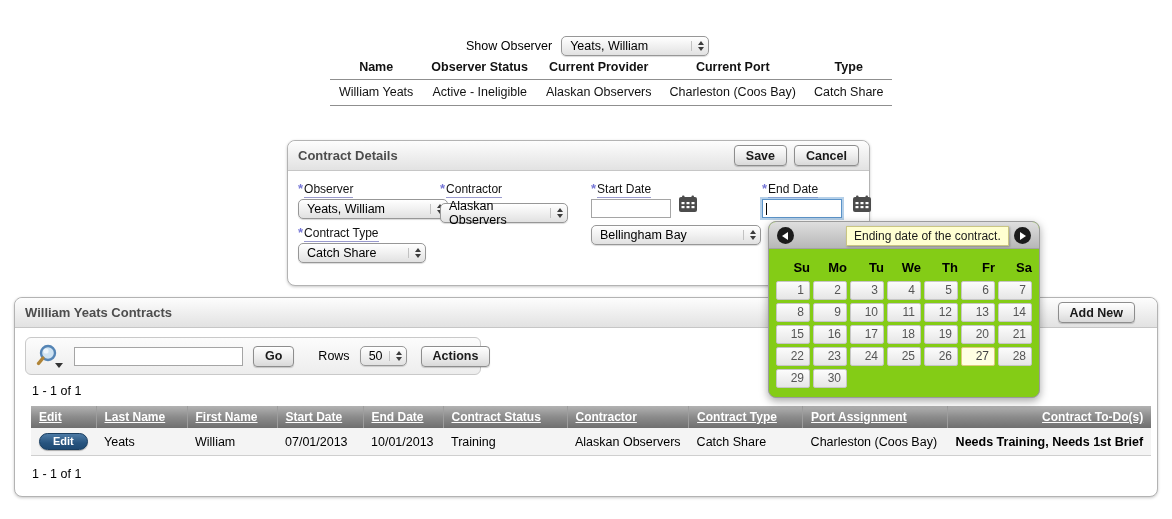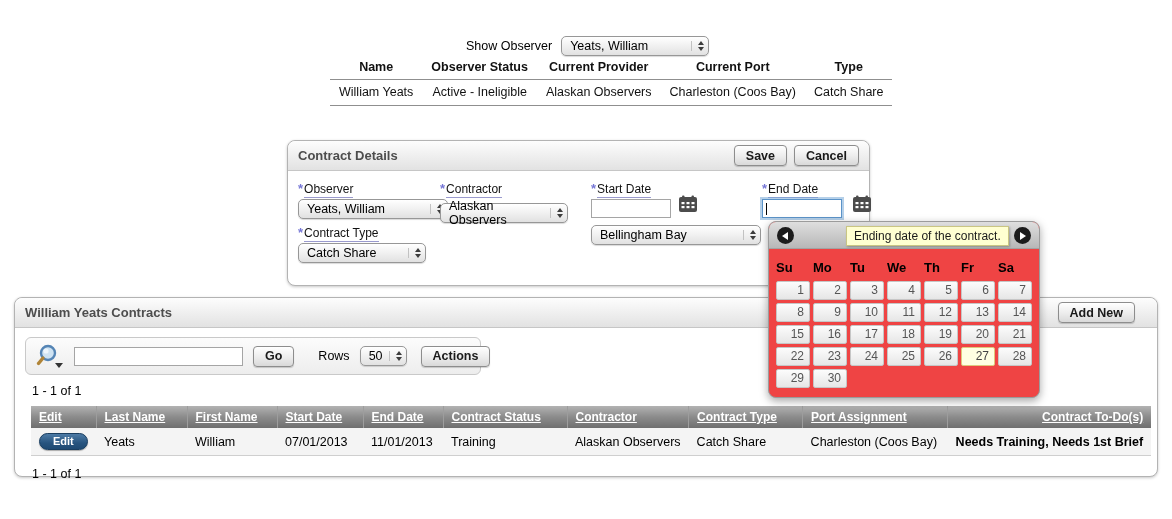--- a/index.html
+++ b/index.html
@@ -56,41 +56,41 @@
   #contract-details { left:287px; top:140px; width:583px; height:146px; }
   .field { position:absolute; }
   .field .flabel { display:block; font-size:12px; color:#111; margin-bottom:3px; white-space:nowrap; }
   .field .flabel .txt { border-bottom:1px solid #9a9ace; padding-bottom:1px; }
   .req { color:#7677d6; font-size:13px; font-weight:bold; margin-right:1px; }
   .cal-btn { position:absolute; width:20px; height:18px; cursor:pointer; }
   .focused { border:1px solid #5b93c8 !important; box-shadow:0 0 0 2px rgba(120,170,215,.55); }
   .caret { display:inline-block; width:1px; height:12px; background:#000; vertical-align:middle; }
 
   
-  #calendar { position:absolute; left:768px; top:221px; width:272px; background:#ef4444;
+  #calendar { position:absolute; left:768px; top:221px; width:272px; background:#84cc16;
     border:1px solid #9b9b9b; border-radius:8px; box-shadow:0 3px 8px rgba(0,0,0,.35); z-index:50; }
   .cal-header { position:relative; height:27px; background:linear-gradient(#dedede,#b7b7b7);
     border-bottom:1px solid #a2a2a2; border-radius:7px 7px 0 0; }
   .nav-circle { position:absolute; top:5px; width:17px; height:17px; border-radius:50%;
     background:#1b1b1b; display:flex; align-items:center; justify-content:center; cursor:pointer; }
   .nav-prev { left:8px; } .nav-next { right:8px; }
   .nav-circle .tri-l { width:0; height:0; border-top:4px solid transparent; border-bottom:4px solid transparent; border-right:6px solid #fff; margin-right:1px; }
   .nav-circle .tri-r { width:0; height:0; border-top:4px solid transparent; border-bottom:4px solid transparent; border-left:6px solid #fff; margin-left:1px; }
   .cal-tooltip { position:absolute; left:77px; top:4px; z-index:60;
     background:#ffffd1; border:1px solid #c9c583; padding:2px 7px; font-size:12px; color:#1a1a1a;
     box-shadow:1px 1px 2px rgba(0,0,0,.25); white-space:nowrap; }
   .cal-grid { display:grid; grid-template-columns:repeat(7,34px); gap:3px 3px; padding:7px 7px 9px; }
-  .dayhead { font-weight:bold; font-size:13px; text-align:left; padding:4px 0 3px; color:#000; }
+  .dayhead { font-weight:bold; font-size:13px; text-align:right; padding:4px 0 3px; color:#000; }
   .daycell { height:19px; line-height:17px; background:linear-gradient(#fcfcfc,#e6e6e6);
     border:1px solid #c6c6c6; border-radius:2px; text-align:right; padding-right:5px;
     font-size:12px; color:#555; cursor:pointer; }
   .daycell.sel { background:#ffffe2; border:1px solid #ddc97e; color:#444; }
 
   
-  #contracts { left:14px; top:297px; width:1144px; height:180px; z-index:10; }
+  #contracts { left:14px; top:297px; width:1144px; height:200px; z-index:10; }
   #contracts .panel-header { padding-right:22px; }
   .ir-toolbar { display:flex; align-items:center; gap:10px; margin:9px 0 0 10px;
     width:456px; height:38px; padding:0 10px;
     background:linear-gradient(#fcfcfc,#ededed); border:1px solid #c9c9c9; border-radius:6px; }
   .finder { position:relative; width:28px; height:26px; cursor:pointer; }
   .finder .drop { position:absolute; right:1px; bottom:1px; width:0; height:0;
     border-left:4px solid transparent; border-right:4px solid transparent; border-top:5px solid #333; }
   .ir-search { width:178px; }
   .rows-label { font-size:12.5px; color:#000; margin-left:14px; }
   .rows-select { width:66px; }
@@ -296,21 +296,21 @@
           <th><span class="thtxt">Port Assignment</span></th>
           <th><span class="thtxt">Contract To-Do(s)</span></th>
         </tr>
       </thead>
       <tbody>
         <tr>
           <td><span class="pill">Edit</span></td>
           <td>Yeats</td>
           <td>William</td>
           <td>07/01/2013</td>
-          <td>11/01/2013</td>
+          <td>10/01/2013</td>
           <td>Training</td>
           <td>Alaskan Observers</td>
           <td>Catch Share</td>
           <td>Charleston (Coos Bay)</td>
           <td class="todo-cell">Needs Training, Needs 1st Brief</td>
         </tr>
       </tbody>
     </table>
 
     <div class="pagination" style="margin-top:11px;">1 - 1 of 1</div>

